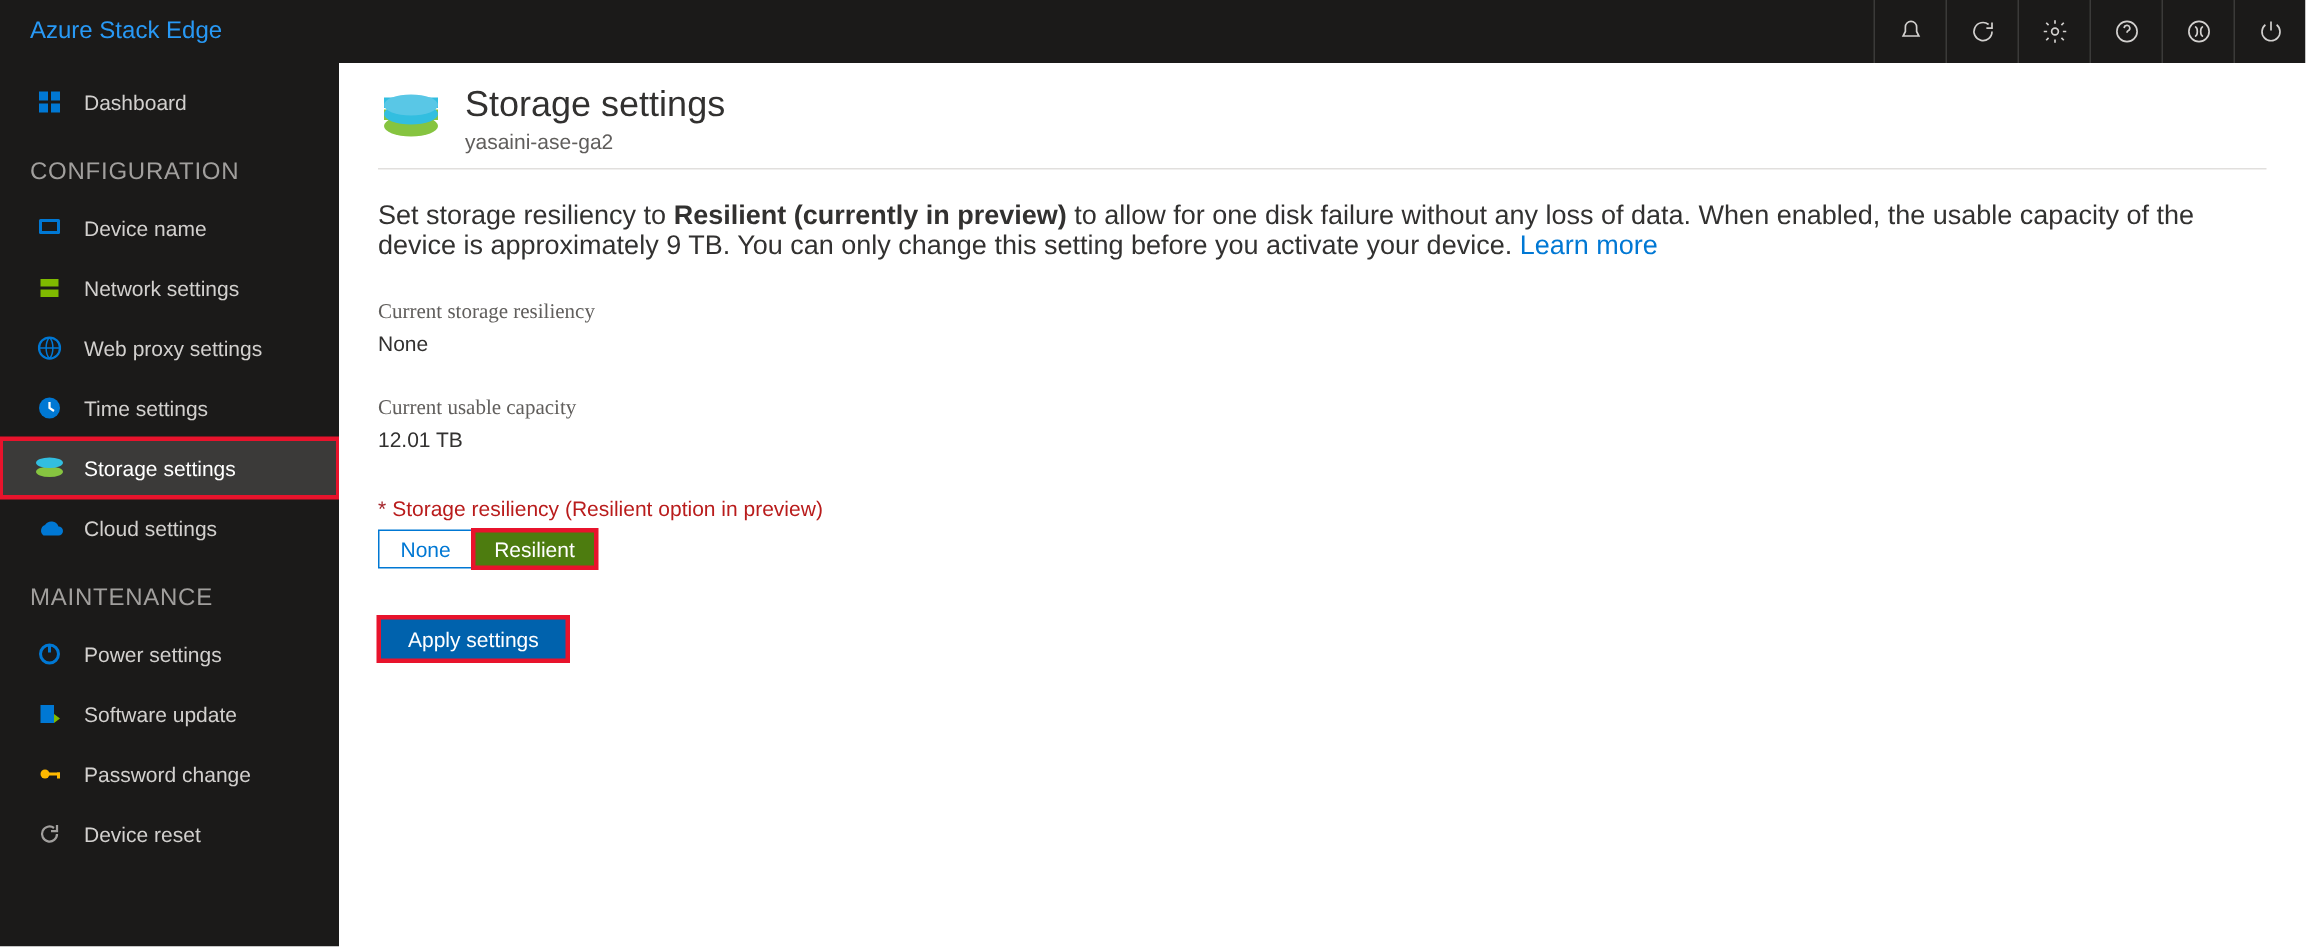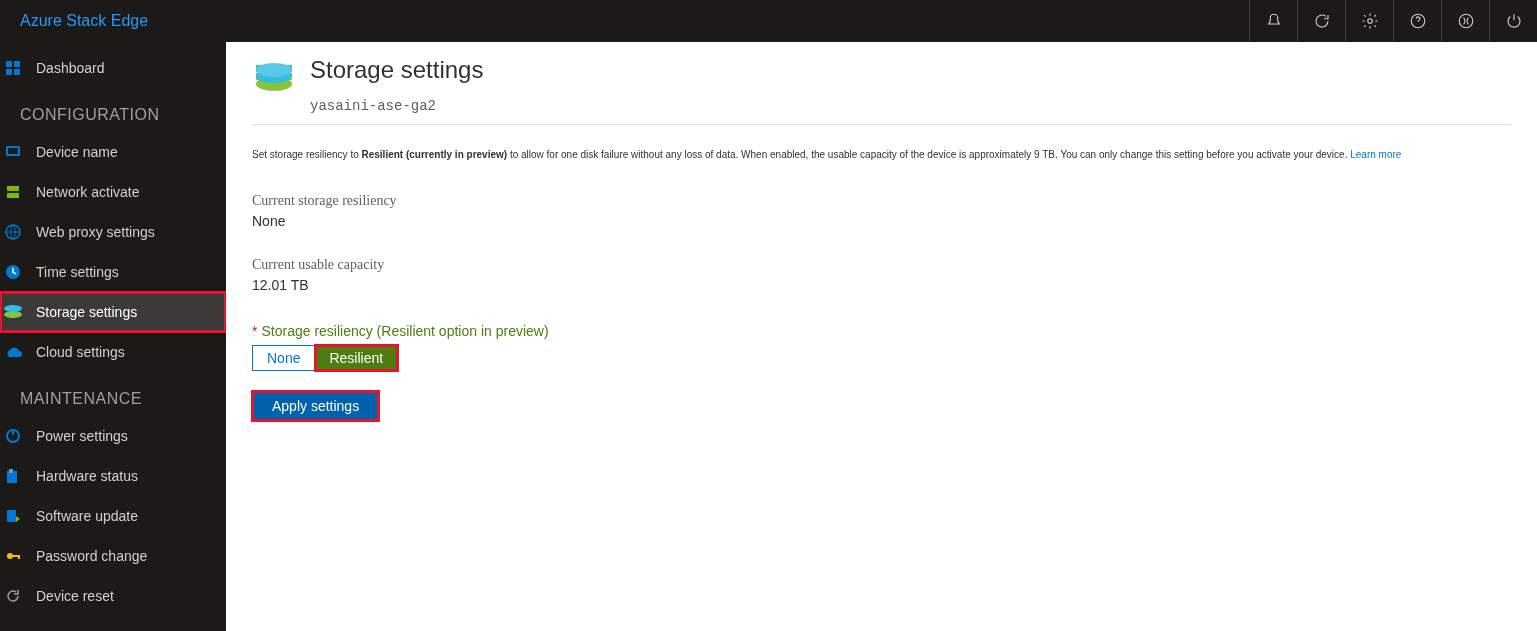--- a/index.html
+++ b/index.html
@@ -43,21 +43,21 @@
     width: 226px;
     background: #1b1a19;
     color: #d2d0ce;
     padding-top: 6px;
     overflow-y: auto;
   }
   .sidebar-item {
     display: flex;
     align-items: center;
     height: 40px;
-    padding-left: 4px;
+    padding-left: 24px;
     cursor: pointer;
     color: #d2d0ce;
   }
   .sidebar-item.active { background: #3b3a39; color: #fff; }
   .sidebar-item .icon {
     width: 18px; height: 18px;
     margin-right: 14px;
     display: flex; align-items: center; justify-content: center;
   }
   .sidebar-section {
@@ -76,50 +76,50 @@
     padding: 14px 26px 0 26px;
     overflow-y: auto;
   }
   .page-header { display: flex; align-items: flex-start; margin-bottom: 6px; }
   .page-icon {
     width: 44px; height: 44px;
     margin-right: 14px;
     display: flex; align-items: center; justify-content: center;
   }
   .page-title { font-size: 24px; font-weight: 400; color: #323130; }
-  .page-subtitle { font-size: 14px; color: #605e5c; margin-top: 14px; font-family: Liberation Mono, monospace; }
+  .page-subtitle { font-size: 14px; color: #605e5c; margin-top: 2px; }
   .hr { border: none; border-top: 1px solid #e1dfdd; margin: 10px 0 20px 0; width: 100%; }
 
-  .desc { font-size: 10px; color: #323130; line-height: 20px; margin-bottom: 4px; }
+  .desc { font-size: 18px; color: #323130; line-height: 20px; margin-bottom: 4px; }
   .desc strong { font-weight: 600; }
   .link { color: #0078d4; cursor: pointer; }
 
   .info-block { margin-top: 28px; }
   .info-label { color: #605e5c; font-size: 14px; margin-bottom: 4px; font-family: Liberation Serif, serif; }
   .info-value { color: #323130; font-size: 14px; }
 
   .form-row { margin-top: 30px; }
   .required-star { color: #a4262c; margin-right: 4px; }
-  .form-label { color: #4d7c0f; font-size: 14px; }
+  .form-label { color: #b91c1c; font-size: 14px; }
   .toggle-group { display: flex; margin-top: 6px; }
   .toggle-btn {
     height: 26px;
     padding: 0 14px;
     display: flex; align-items: center; justify-content: center;
     font-size: 14px;
     cursor: pointer;
     border: 1px solid #0078d4;
     background: #fff;
     color: #0078d4;
   }
   .toggle-btn + .toggle-btn { border-left: none; }
   .toggle-btn.selected { background: #4d7c0f; color: #fff; }
 
   .primary-btn {
-    margin-top: 20px;
+    margin-top: 32px;
     height: 30px;
     padding: 0 20px;
     background: #0062ad;
     color: #fff;
     border: none;
     font-size: 14px;
     cursor: pointer;
     display: inline-flex; align-items: center;
   }
 
@@ -209,21 +209,21 @@
       </span>
       <span>Device name</span>
     </div>
     <div class="sidebar-item">
       <span class="icon">
         <svg width="16" height="16" viewBox="0 0 16 16">
             <rect x="2" y="2" width="12" height="5" fill="#7fba00"></rect>
             <rect x="2" y="9" width="12" height="5" fill="#7fba00"></rect>
           </svg>
       </span>
-      <span>Network activate</span>
+      <span>Network settings</span>
     </div>
     <div class="sidebar-item">
       <span class="icon">
         <svg width="16" height="16" viewBox="0 0 16 16">
             <circle cx="8" cy="8" r="7" fill="none" stroke="#0078d4" stroke-width="1.5"></circle>
             <path d="M1 8h14M8 1c3 3 3 11 0 14M8 1c-3 3-3 11 0 14" stroke="#0078d4" fill="none"></path>
           </svg>
       </span>
       <span>Web proxy settings</span>
     </div>
@@ -257,29 +257,20 @@
     <div class="sidebar-section">MAINTENANCE</div>
 
     <div class="sidebar-item">
       <span class="icon">
         <svg width="16" height="16" viewBox="0 0 16 16">
             <circle cx="8" cy="8" r="6" fill="none" stroke="#0078d4" stroke-width="2"></circle>
             <path d="M8 2v5" stroke="#0078d4" stroke-width="2"></path>
           </svg>
       </span>
       <span>Power settings</span>
-    </div>
-    <div class="sidebar-item">
-      <span class="icon">
-        <svg width="16" height="16" viewBox="0 0 16 16">
-            <rect x="2" y="3" width="10" height="12" fill="#0078d4"></rect>
-            <rect x="4" y="1" width="4" height="4" fill="#69c"></rect>
-          </svg>
-      </span>
-      <span>Hardware status</span>
     </div>
     <div class="sidebar-item">
       <span class="icon">
         <svg width="16" height="16" viewBox="0 0 16 16">
             <rect x="2" y="2" width="9" height="12" fill="#0078d4"></rect>
             <path d="M11 8l4 3-4 3z" fill="#7fba00"></path>
           </svg>
       </span>
       <span>Software update</span>
     </div>

